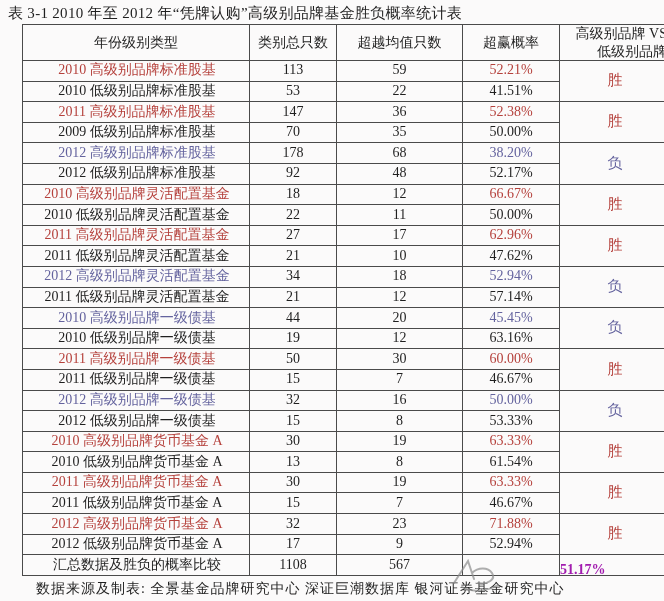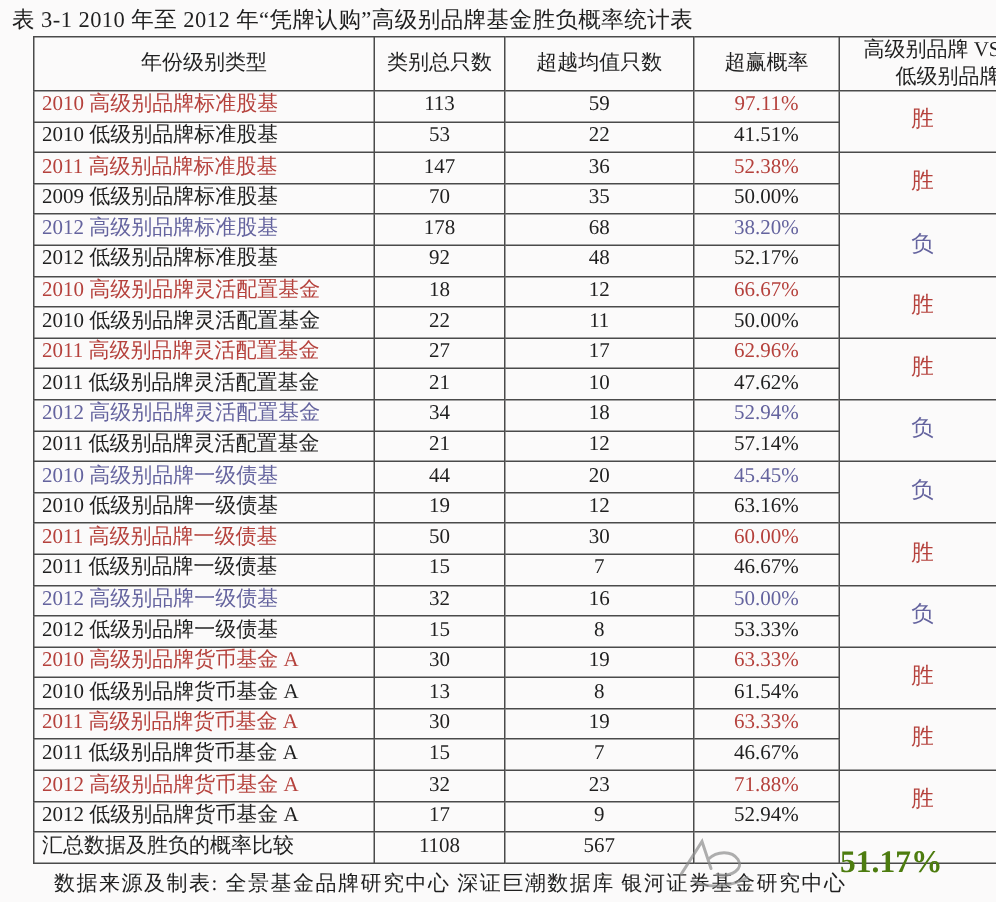--- a/index.html
+++ b/index.html
@@ -20,21 +20,21 @@
   }
   td{
     border:1px solid #4a4a4a;
     font-size:14px;line-height:1.05;
     height:19.6px;padding:0 3px;
     overflow:hidden;white-space:nowrap;
     background:#fbfafa;
   }
   thead td{text-align:center;height:35px;white-space:normal;line-height:1.25;}
   .hdr2{line-height:1.25;text-align:right;}
-  .lbl{text-align:left;padding-left:5px;}
+  .lbl{text-align:center;padding-left:5px;}
   .num{text-align:center;}
   .verdict{text-align:center;font-size:15px;}
   .sum td{height:20px;margin-left:28px;}
   .red{color:#b5413c;}
   .blue{color:#64639e;}
   .footer{
     position:absolute;left:36px;top:580px;
     font-size:14px;letter-spacing:1px;white-space:nowrap;
   }
   .watermark{
@@ -43,21 +43,21 @@
   }
   .wm-logo{position:absolute;left:2px;top:4px;}
   .wm-text{
     position:absolute;left:60px;top:10px;
     font-family:"Liberation Sans","DejaVu Sans",sans-serif;
     font-size:19px;font-weight:600;color:rgba(130,130,130,.85);
     letter-spacing:.5px;white-space:nowrap;
   }
   .wm-prob{
     position:absolute;left:114px;top:13px;
-    font-size:21px;color:#4d7c0f;font-weight:bold;
+    font-size:14px;color:#a21caf;font-weight:bold;
   }
 </style>
 </head>
 <body>
 
 <div class="title">表 3-1 2010 年至 2012 年“凭牌认购”高级别品牌基金胜负概率统计表</div>
 
 <table>
   <colgroup>
     <col style="width:227px">
@@ -73,21 +73,21 @@
       <td>超越均值只数</td>
       <td>超赢概率</td>
       <td class="hdr2"><span>高级别品牌 VS</span><br><span>低级别品牌</span></td>
     </tr>
   </thead>
   <tbody>
     <tr>
       <td class="lbl red">2010 高级别品牌标准股基</td>
       <td class="num">113</td>
       <td class="num">59</td>
-      <td class="num red">97.11%</td>
+      <td class="num red">52.21%</td>
       <td class="verdict red" rowspan="2">胜</td>
     </tr>
     <tr>
       <td class="lbl">2010 低级别品牌标准股基</td>
       <td class="num">53</td>
       <td class="num">22</td>
       <td class="num">41.51%</td>
     </tr>
     <tr>
       <td class="lbl red">2011 高级别品牌标准股基</td>

